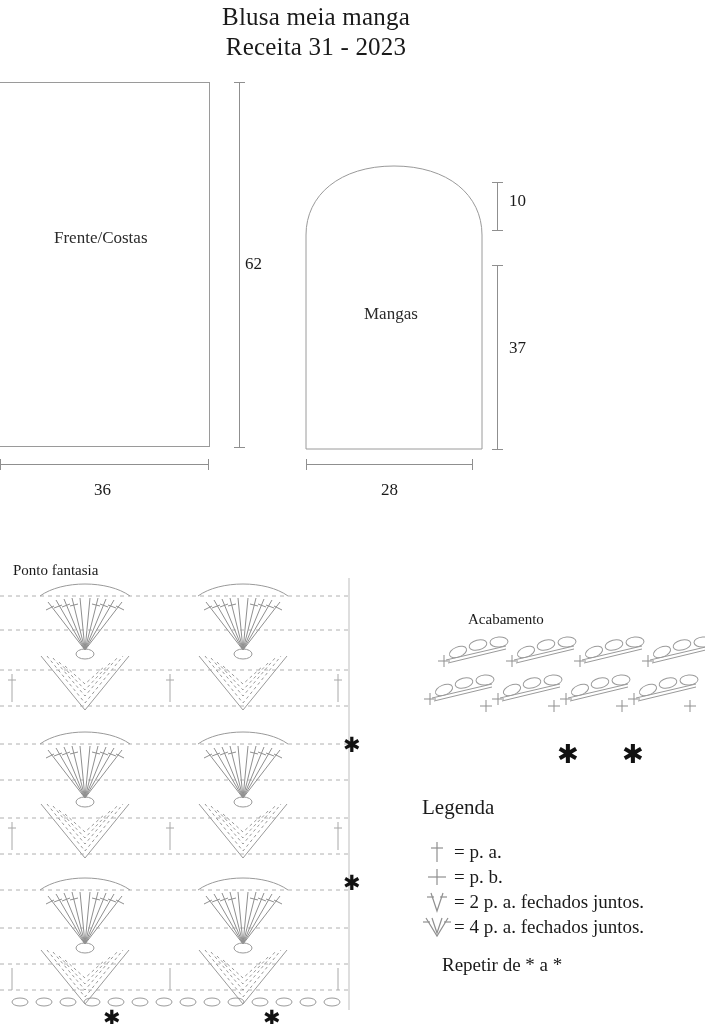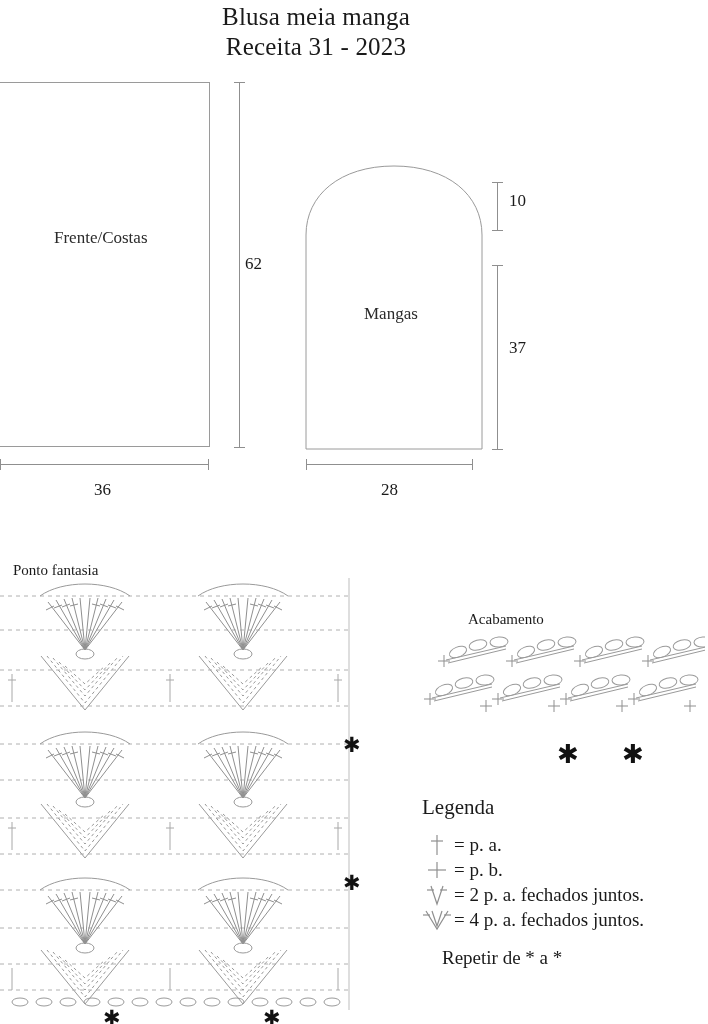--- a/index.html
+++ b/index.html
@@ -88,21 +88,21 @@
 
   
   .legend {
     position: absolute;
     left: 420px;
     top: 795px;
     width: 285px;
   }
   .legend-title {
     font-size: 21px;
-    margin-bottom: 12px;
+    margin-bottom: 19px;
     padding-left: 2px;
   }
   .legend-row {
     display: flex;
     align-items: center;
     height: 25px;
     font-size: 19px;
   }
   .legend-sym {
     width: 34px;

